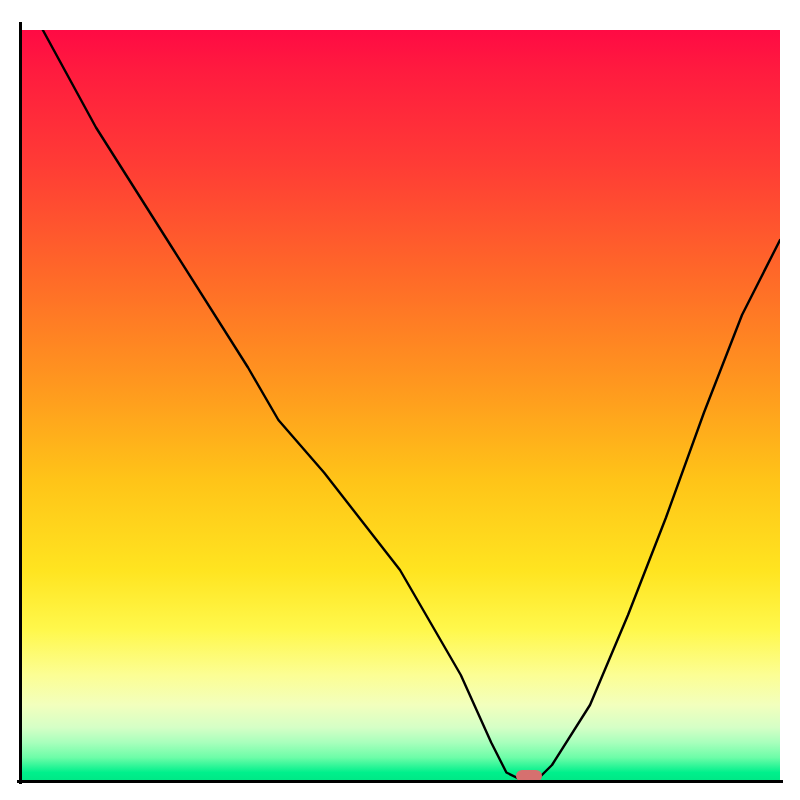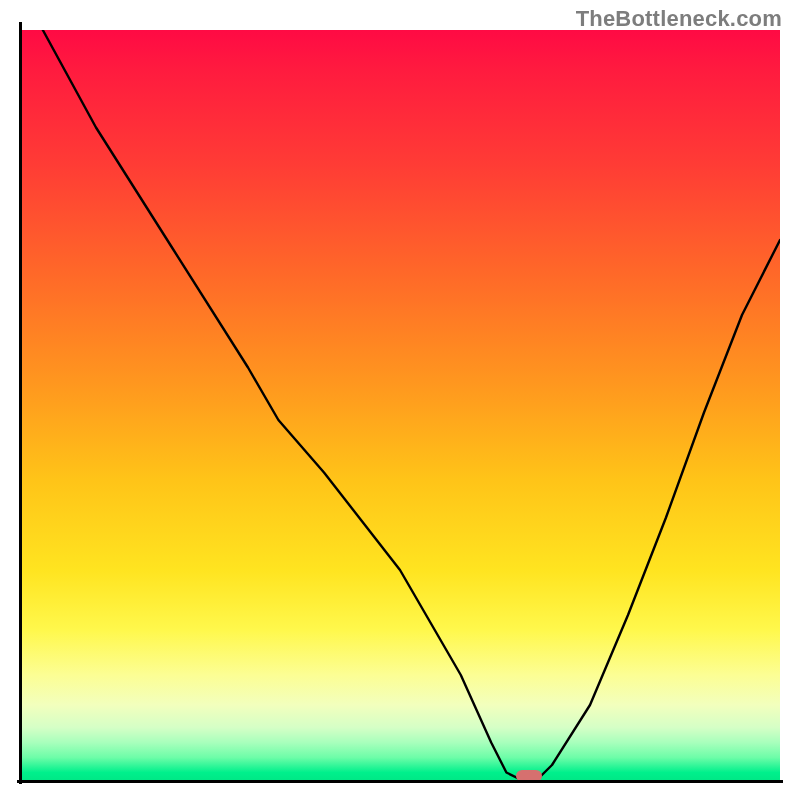--- a/index.html
+++ b/index.html
@@ -82,21 +82,20 @@
     font-size: 22px;
     font-weight: 600;
     color: #7d7d7d;
     letter-spacing: 0.2px;
   }
 </style>
 </head>
 <body>
 <div class="stage">
 
-  <div class="watermark">TheBottleneck.com</div>
 
   <div class="plot-area">
     <div class="gradient"></div>
 
     <svg class="curve" viewBox="0 0 760 750" preserveAspectRatio="none">
       <path id="curve-path" fill="none" stroke="#000" stroke-width="2.4" stroke-linejoin="round" stroke-linecap="round" d="M0.0 -60.0 L22.8 0.0 L76.0 97.5 L152.0 217.5 L228.0 337.5 L258.4 390.0 L304.0 442.5 L380.0 540.0 L440.8 645.0 L471.2 712.5 L486.4 742.5 L501.6 750.0 L516.8 750.0 L532.0 735.0 L570.0 675.0 L608.0 585.0 L646.0 487.5 L684.0 382.5 L722.0 285.0 L760.0 210.0 "></path>
     </svg>
 
     <div id="min-marker" class="marker" style="left: 509.2px; top: 746px; background: rgb(214, 112, 111);"></div>
   </div>

